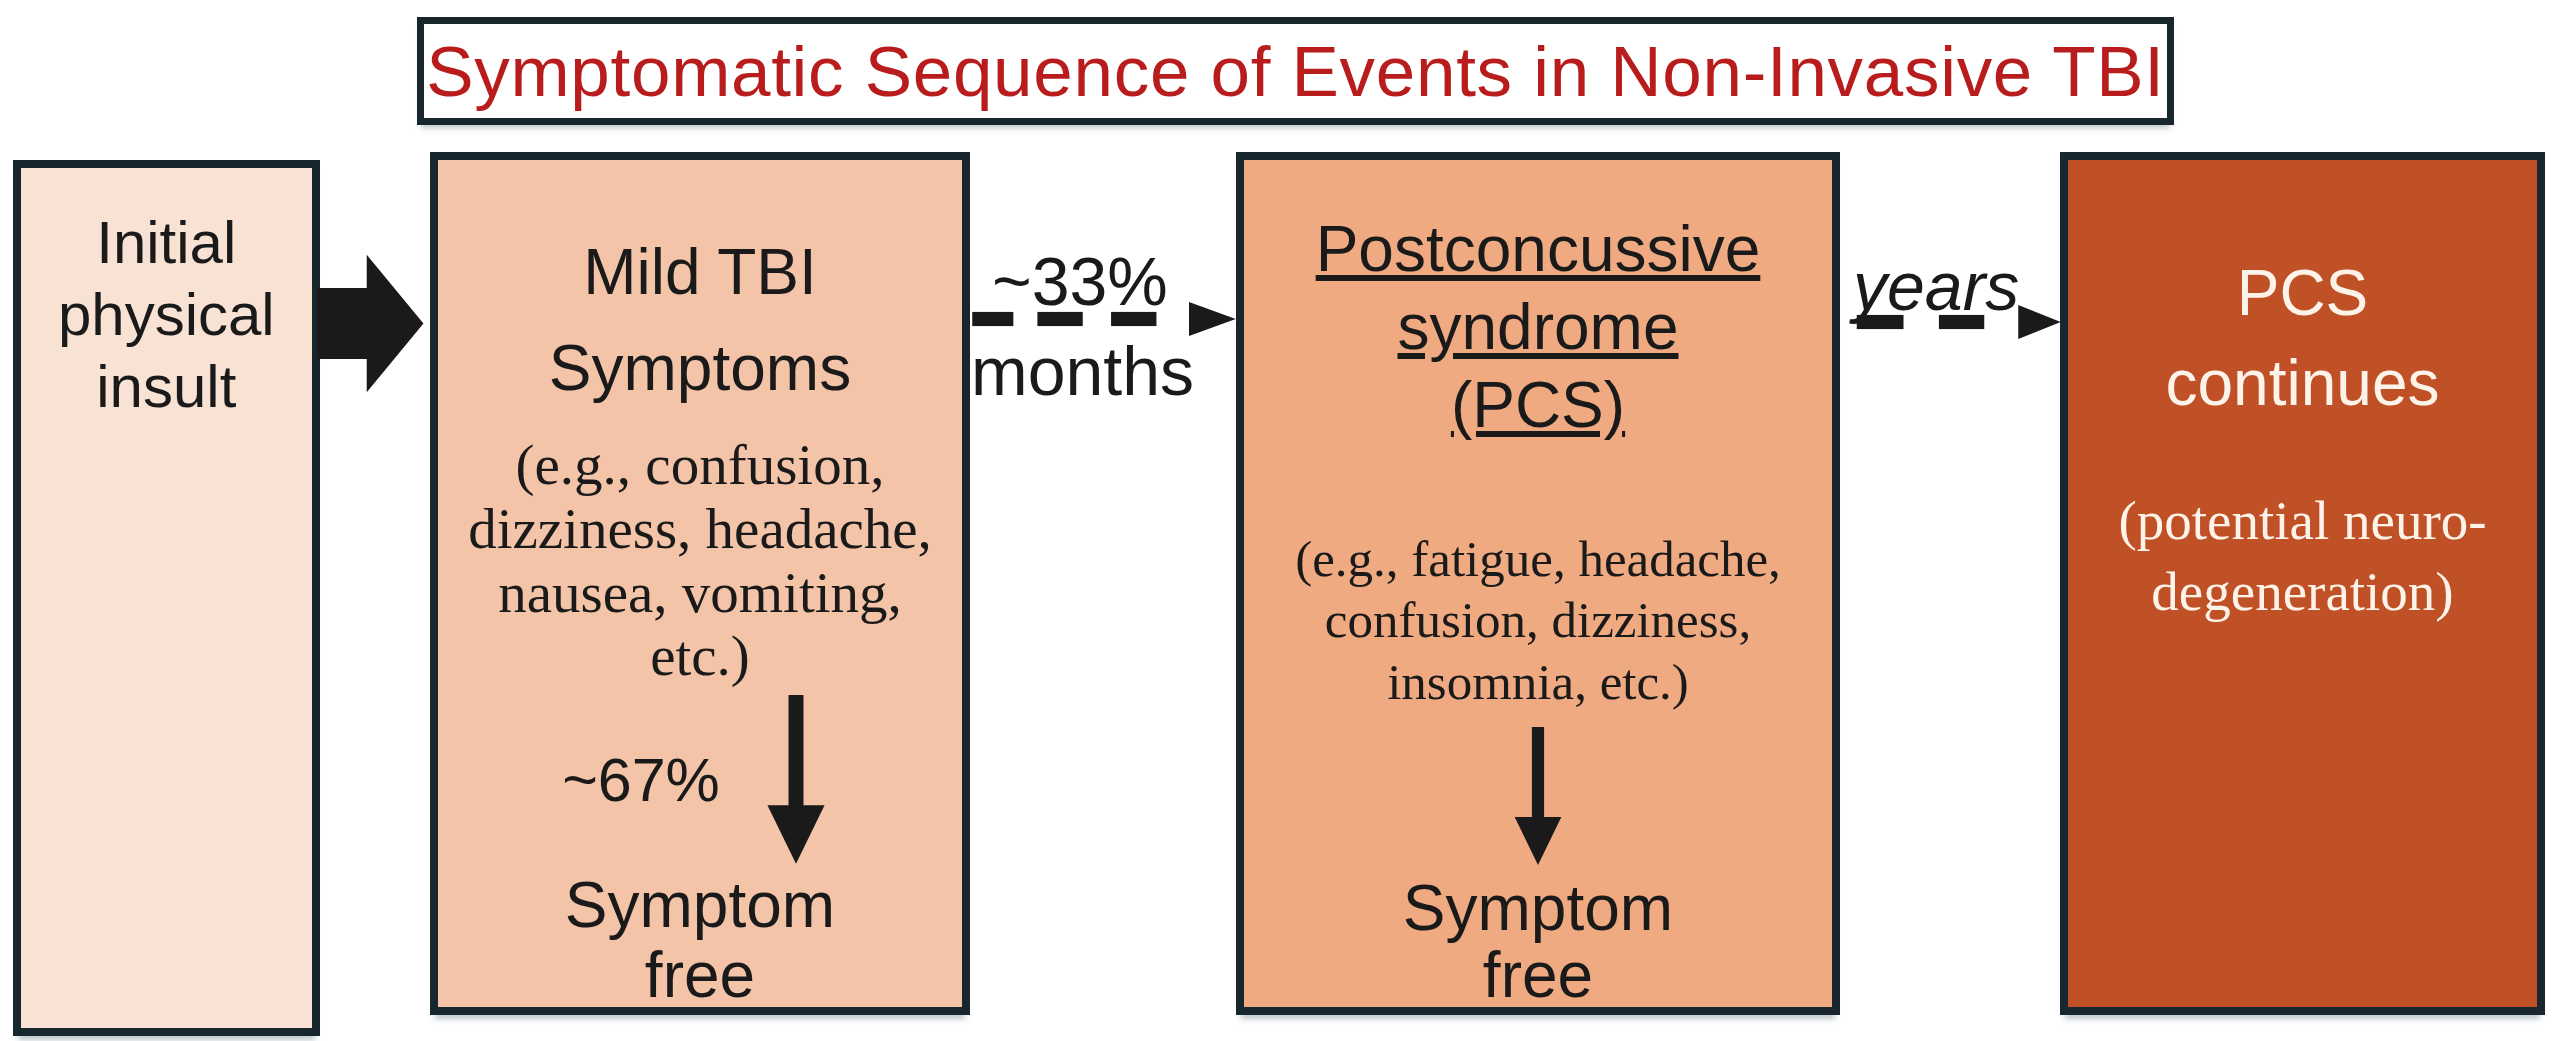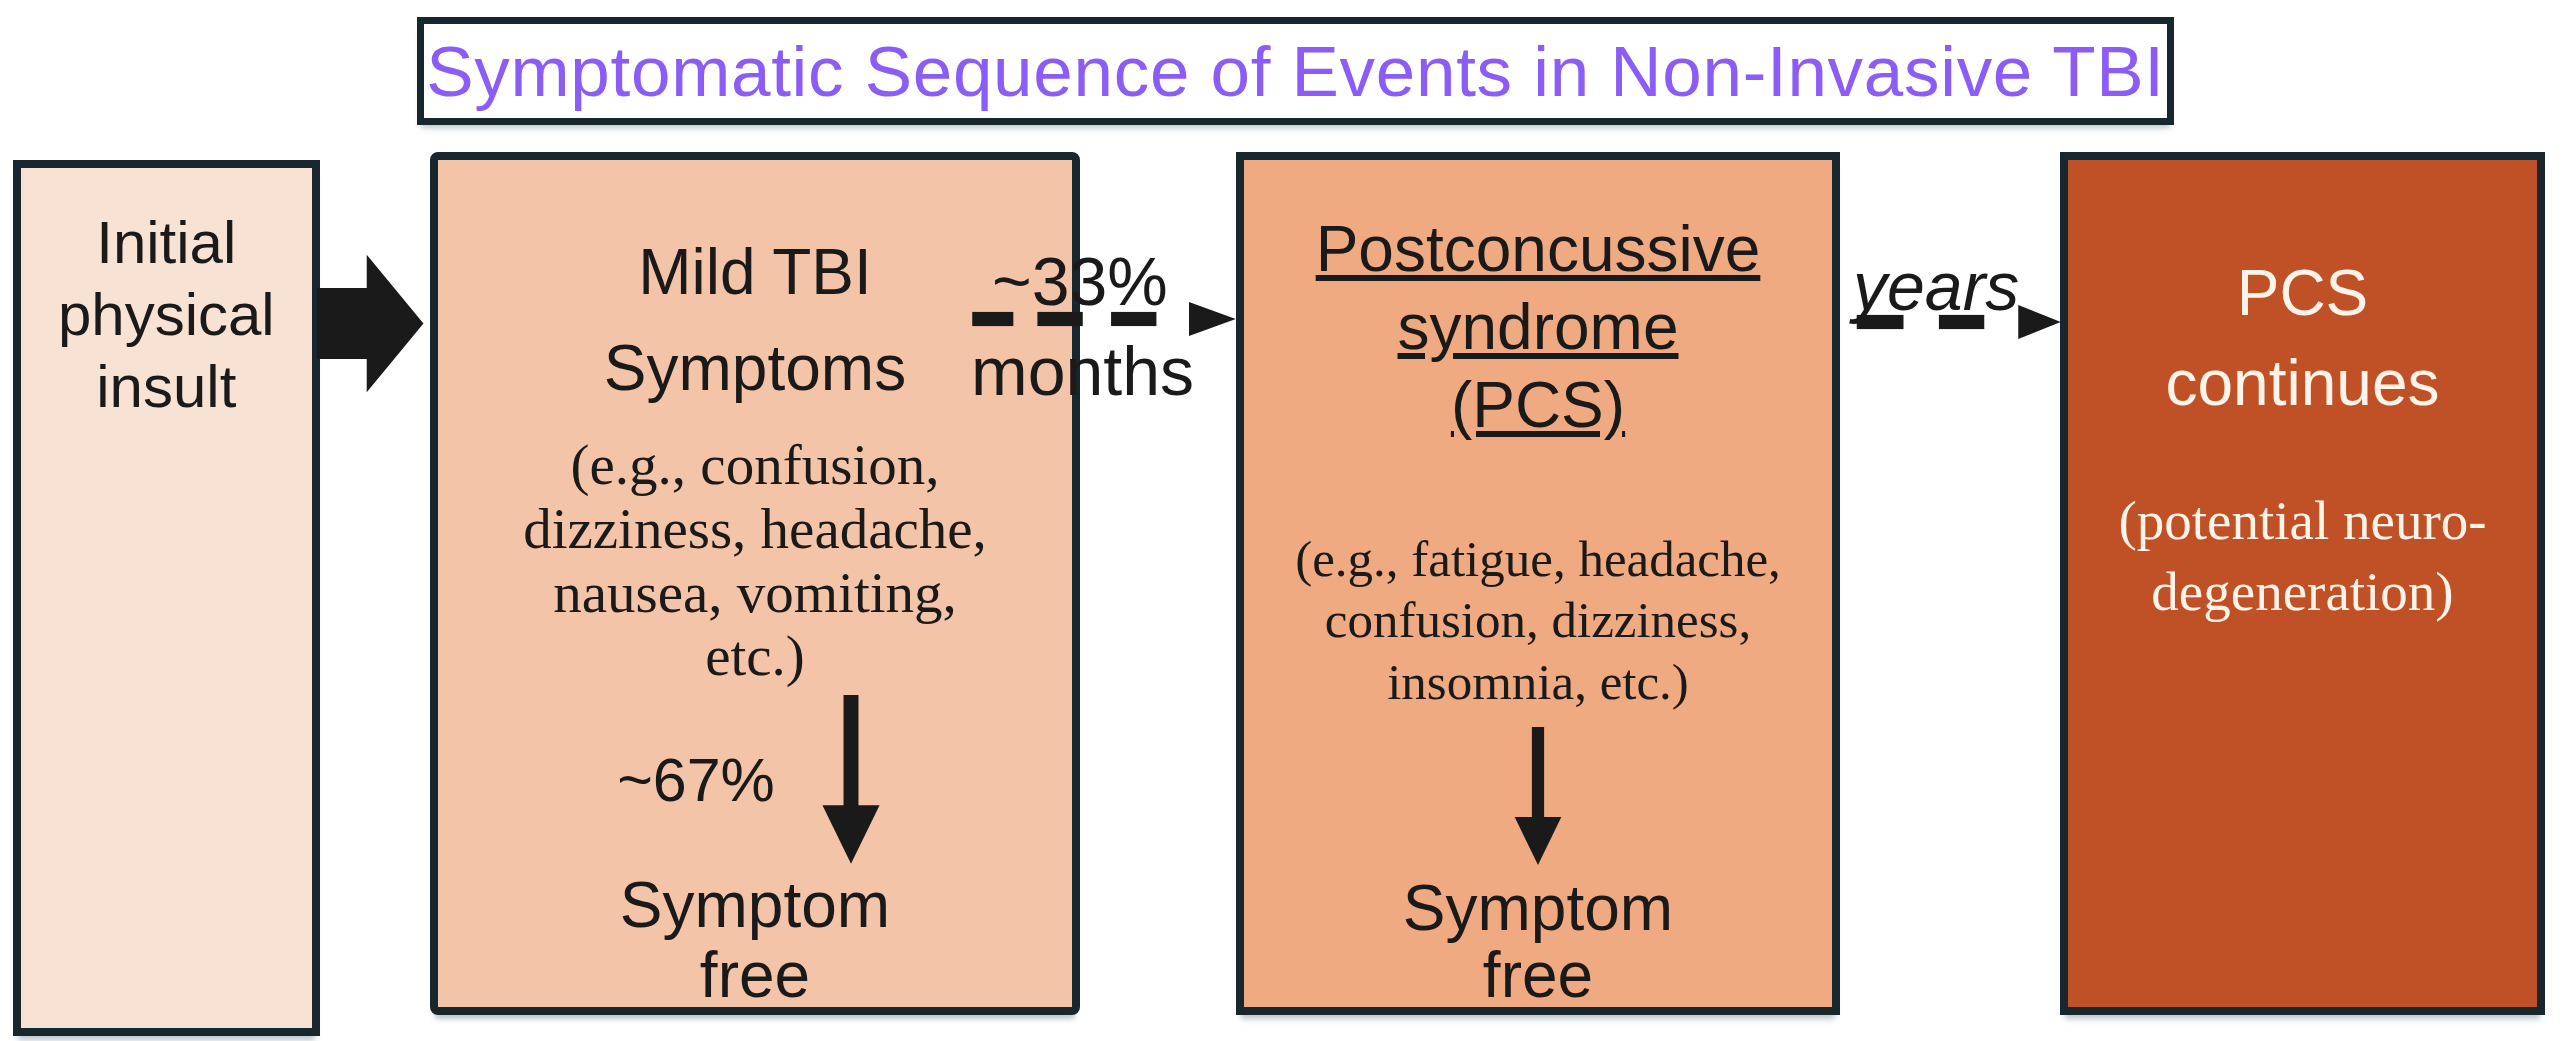--- a/index.html
+++ b/index.html
@@ -4,27 +4,27 @@
 <style>
   html,body{margin:0;padding:0;background:#ffffff;}
   body{width:2576px;height:1041px;overflow:hidden;
        font-family:"Liberation Sans",sans-serif;color:var(--ink,#151515);}
   .canvas{position:relative;width:2576px;height:1041px;background:#ffffff;}
 
   .titlebox{position:absolute;left:417px;top:17px;width:1757px;height:108px;
     box-sizing:border-box;border:7px solid var(--border,#18262e);background:#ffffff;
     display:flex;align-items:center;justify-content:center;
     box-shadow:0 7px 5.7px -4.3px rgba(110,130,140,.45);}
-  .titlebox .t{font-size:71px;letter-spacing:0.7px;color:#8b5cf6;white-space:nowrap;}
+  .titlebox .t{font-size:71px;letter-spacing:0.7px;color:#b91c1c;white-space:nowrap;}
 
   .box{position:absolute;box-sizing:border-box;border:8.5px solid var(--border,#18262e);
     display:flex;flex-direction:column;align-items:center;text-align:center;
     overflow:hidden;box-shadow:0 8.5px 5.7px -5px rgba(110,130,140,.45);}
   .box1{left:12.8px;top:160px;width:307px;height:876px;background:var(--box1,#f8e2d4);}
-  .box2{left:430px;top:152px;width:650px;height:863px;background:var(--box2,#f4c4a9);border-radius:8px;}
+  .box2{left:430px;top:152px;width:540px;height:863px;background:var(--box2,#f4c4a9);}
   .box3{left:1236px;top:152px;width:604px;height:863px;background:var(--box3,#f0aa82);}
   .box4{left:2060px;top:152px;width:485px;height:863px;background:var(--box4,#c05127);
         color:var(--box4Text,#fdf3e8);gap:44px;}
 
   .pre{white-space:pre-line;}
   .serif{font-family:"Liberation Serif",serif;}
 
   .box1 .label{margin-top:39px;font-size:60px;line-height:1.2;}
 
   .box2 .heading{margin-top:64px;font-size:64px;line-height:1.5;}

